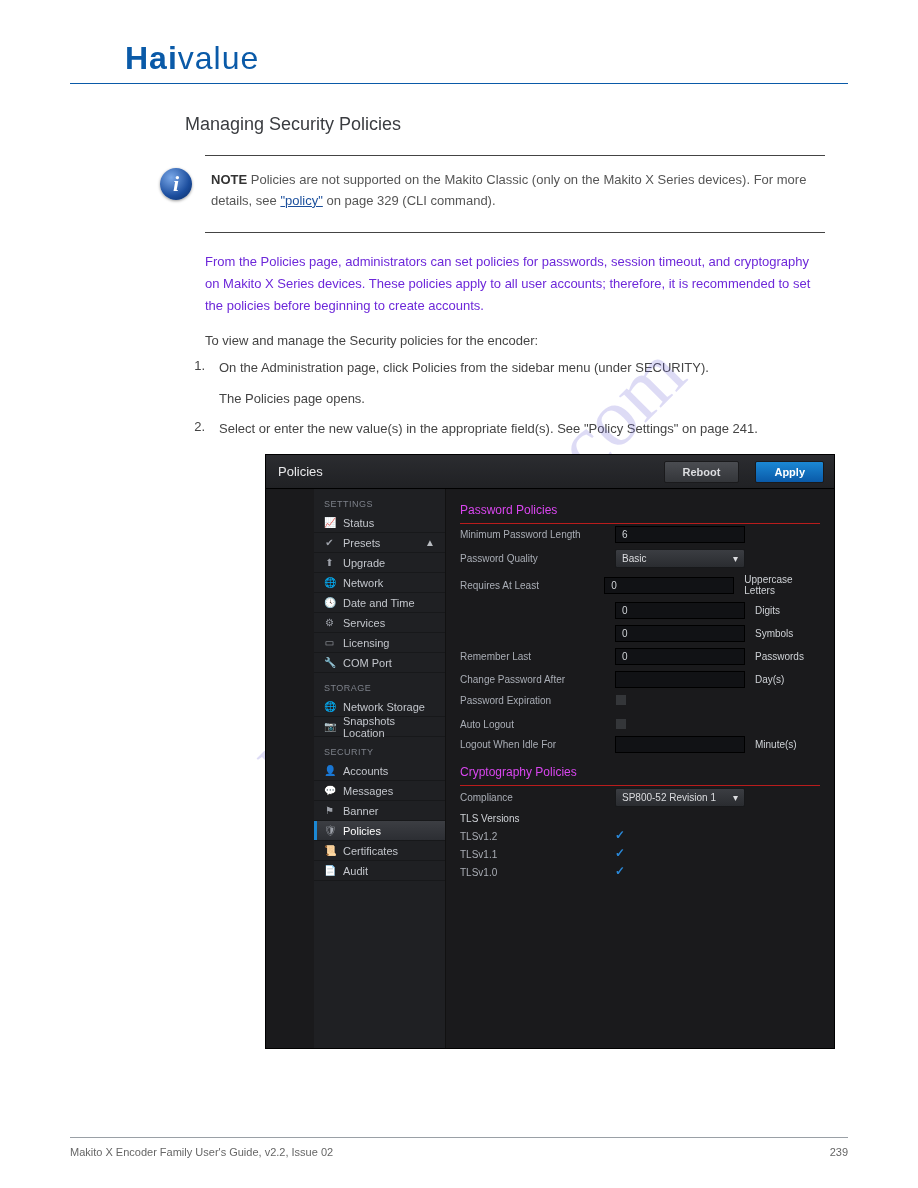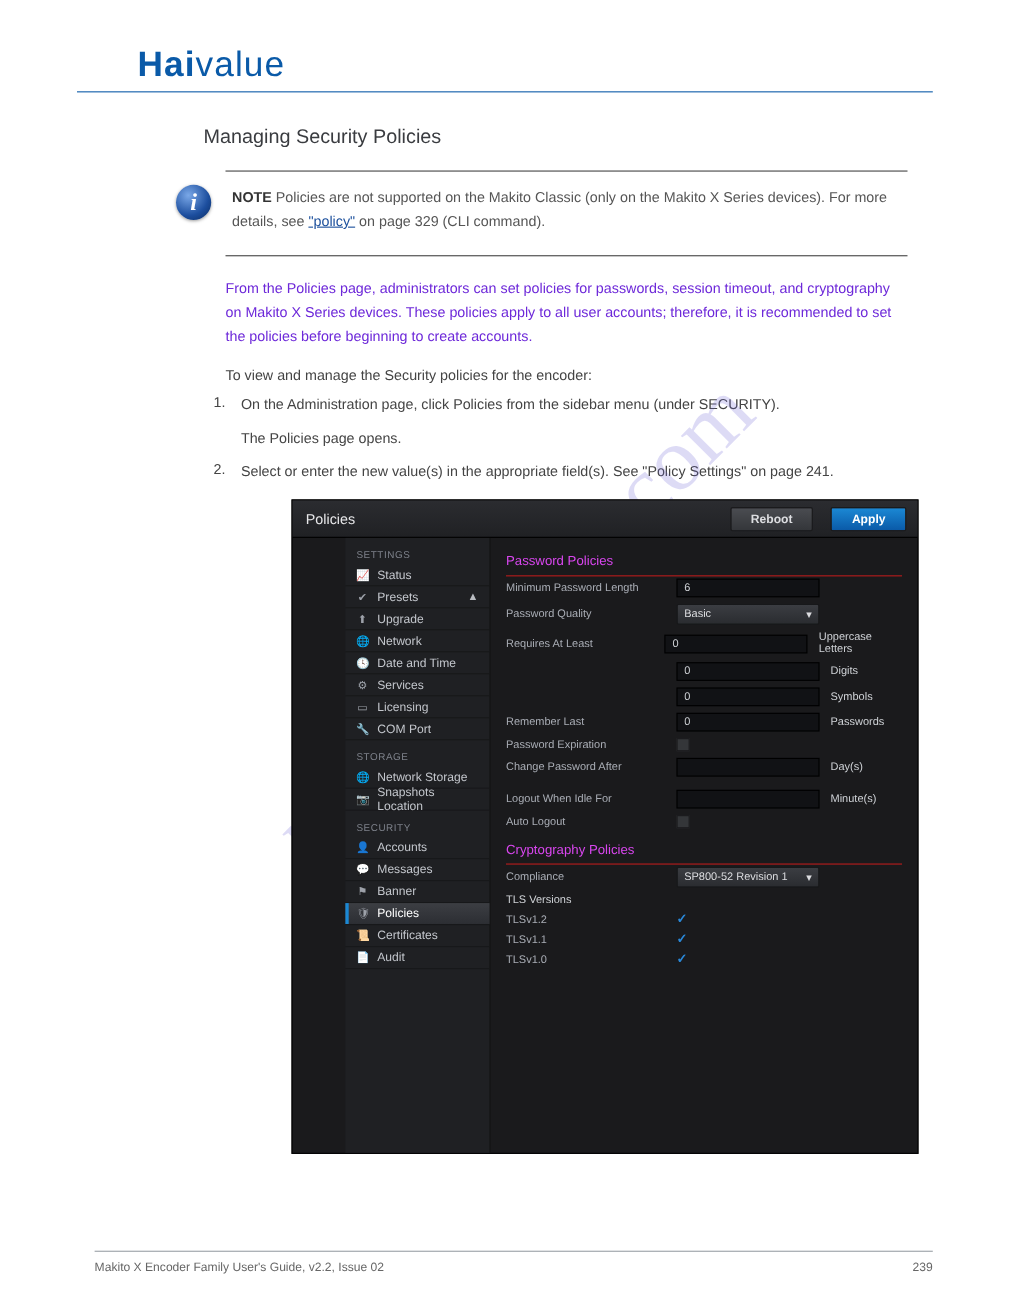--- a/index.html
+++ b/index.html
@@ -190,21 +190,21 @@
   .chk.on::before {
     content: "✓";
     color: #2a88d8;
     font-size: 12px;
     position: absolute;
     top: -2px; left: 0;
     font-weight: bold;
   }
   .footer {
     position: absolute;
-    left: 16px; right: 0; bottom: 30px;
+    left: 0; right: 0; bottom: 30px;
     padding: 0 70px;
   }
   .footer-line { display: flex; justify-content: space-between; margin-top: 8px; font-size: 11px; color: #666; }
 
   
   .wm {
     position: absolute;
     top: 180px; left: 100px;
     width: 760px; height: 760px;
     pointer-events: none;
@@ -370,39 +370,39 @@
             <div class="lbl"></div>
             <input class="inp" value="0" style="">
             <div class="suffix">Symbols</div>
           </div>
           <div class="row">
             <div class="lbl">Remember Last</div>
             <input class="inp" value="0" style="">
             <div class="suffix">Passwords</div>
           </div>
           <div class="row">
-            <div class="lbl">Password Expiration</div>
-            <span class="chk off"></span>
-          </div>
-          <div class="row">
             <div class="lbl">Change Password After</div>
             <input class="inp" style="">
             <div class="suffix">Day(s)</div>
           </div>
+          <div class="row">
+            <div class="lbl">Password Expiration</div>
+            <span class="chk off"></span>
+          </div>
         </div>
 
         <div class="sect">
+          <div class="row">
+            <div class="lbl">Auto Logout</div>
+            <span class="chk off"></span>
+          </div>
           <div class="row">
             <div class="lbl">Logout When Idle For</div>
             <input class="inp" style="">
             <div class="suffix">Minute(s)</div>
-          </div>
-          <div class="row">
-            <div class="lbl">Auto Logout</div>
-            <span class="chk off"></span>
           </div>
         </div>
 
         <div class="sect">
           <div class="sect-title">Cryptography Policies</div>
           <div class="row">
             <div class="lbl">Compliance</div>
             <div class="sel">
                 <span>SP800-52 Revision 1</span>
                 <span>▾</span>

